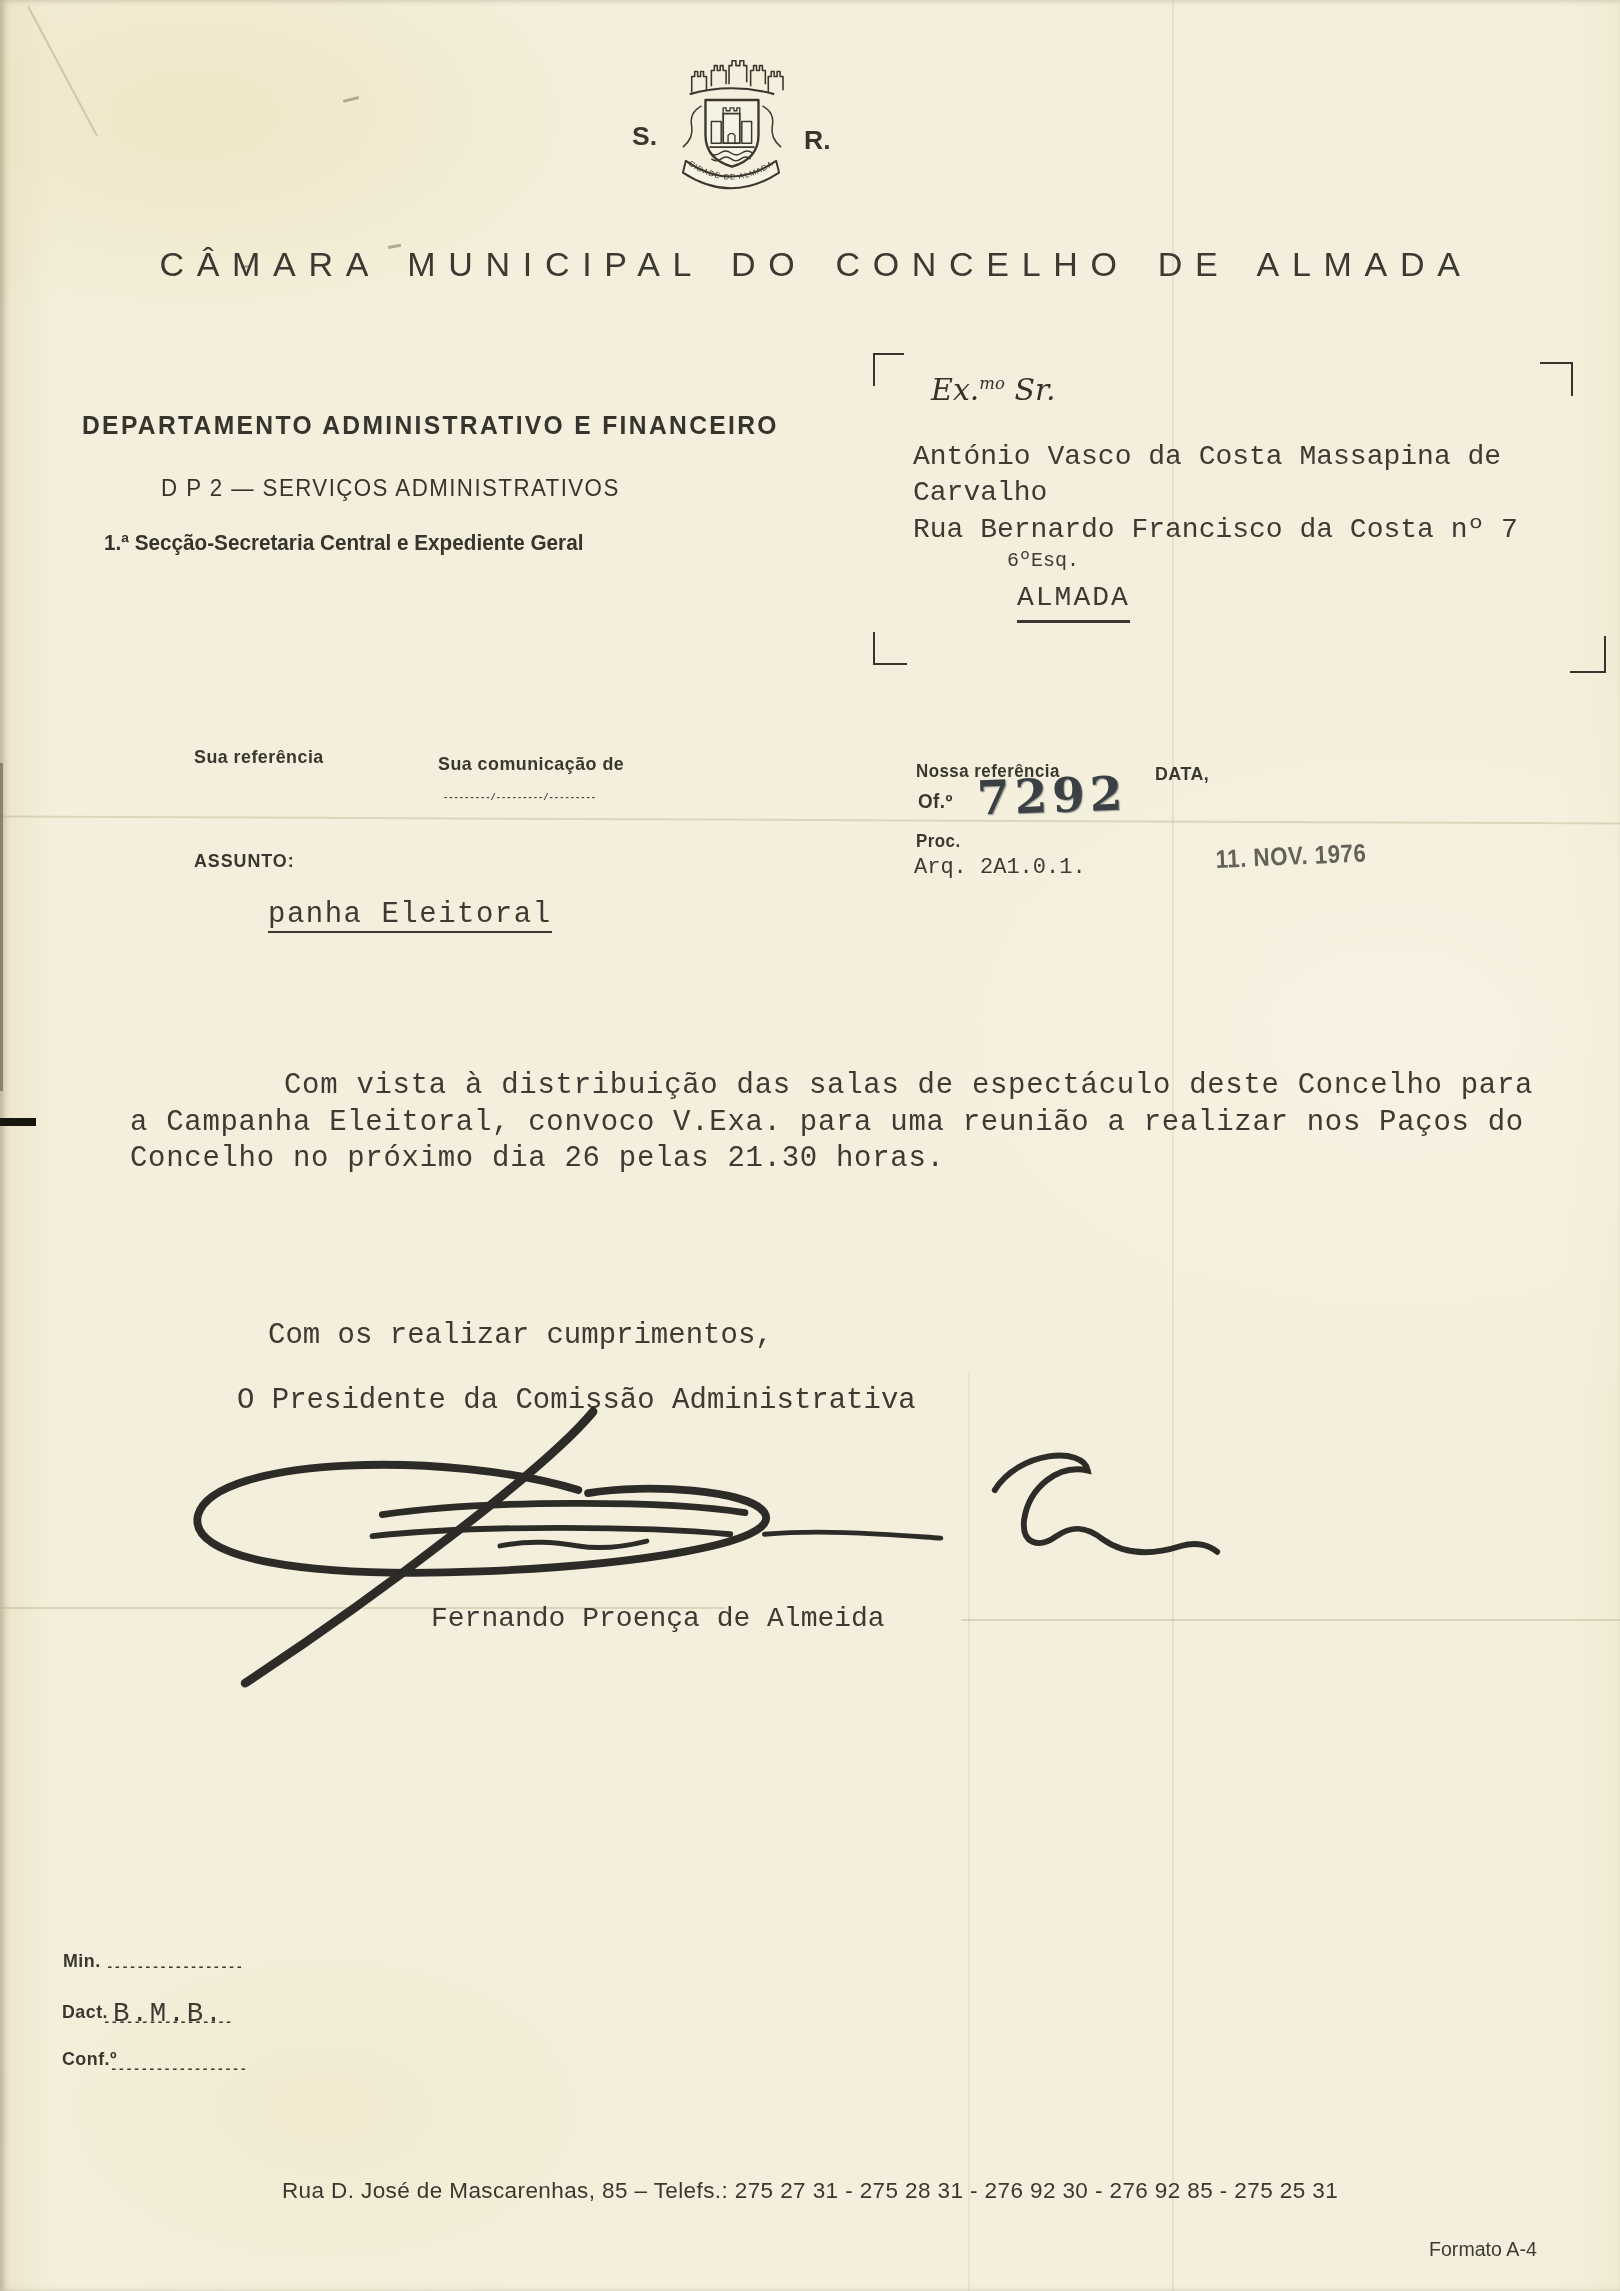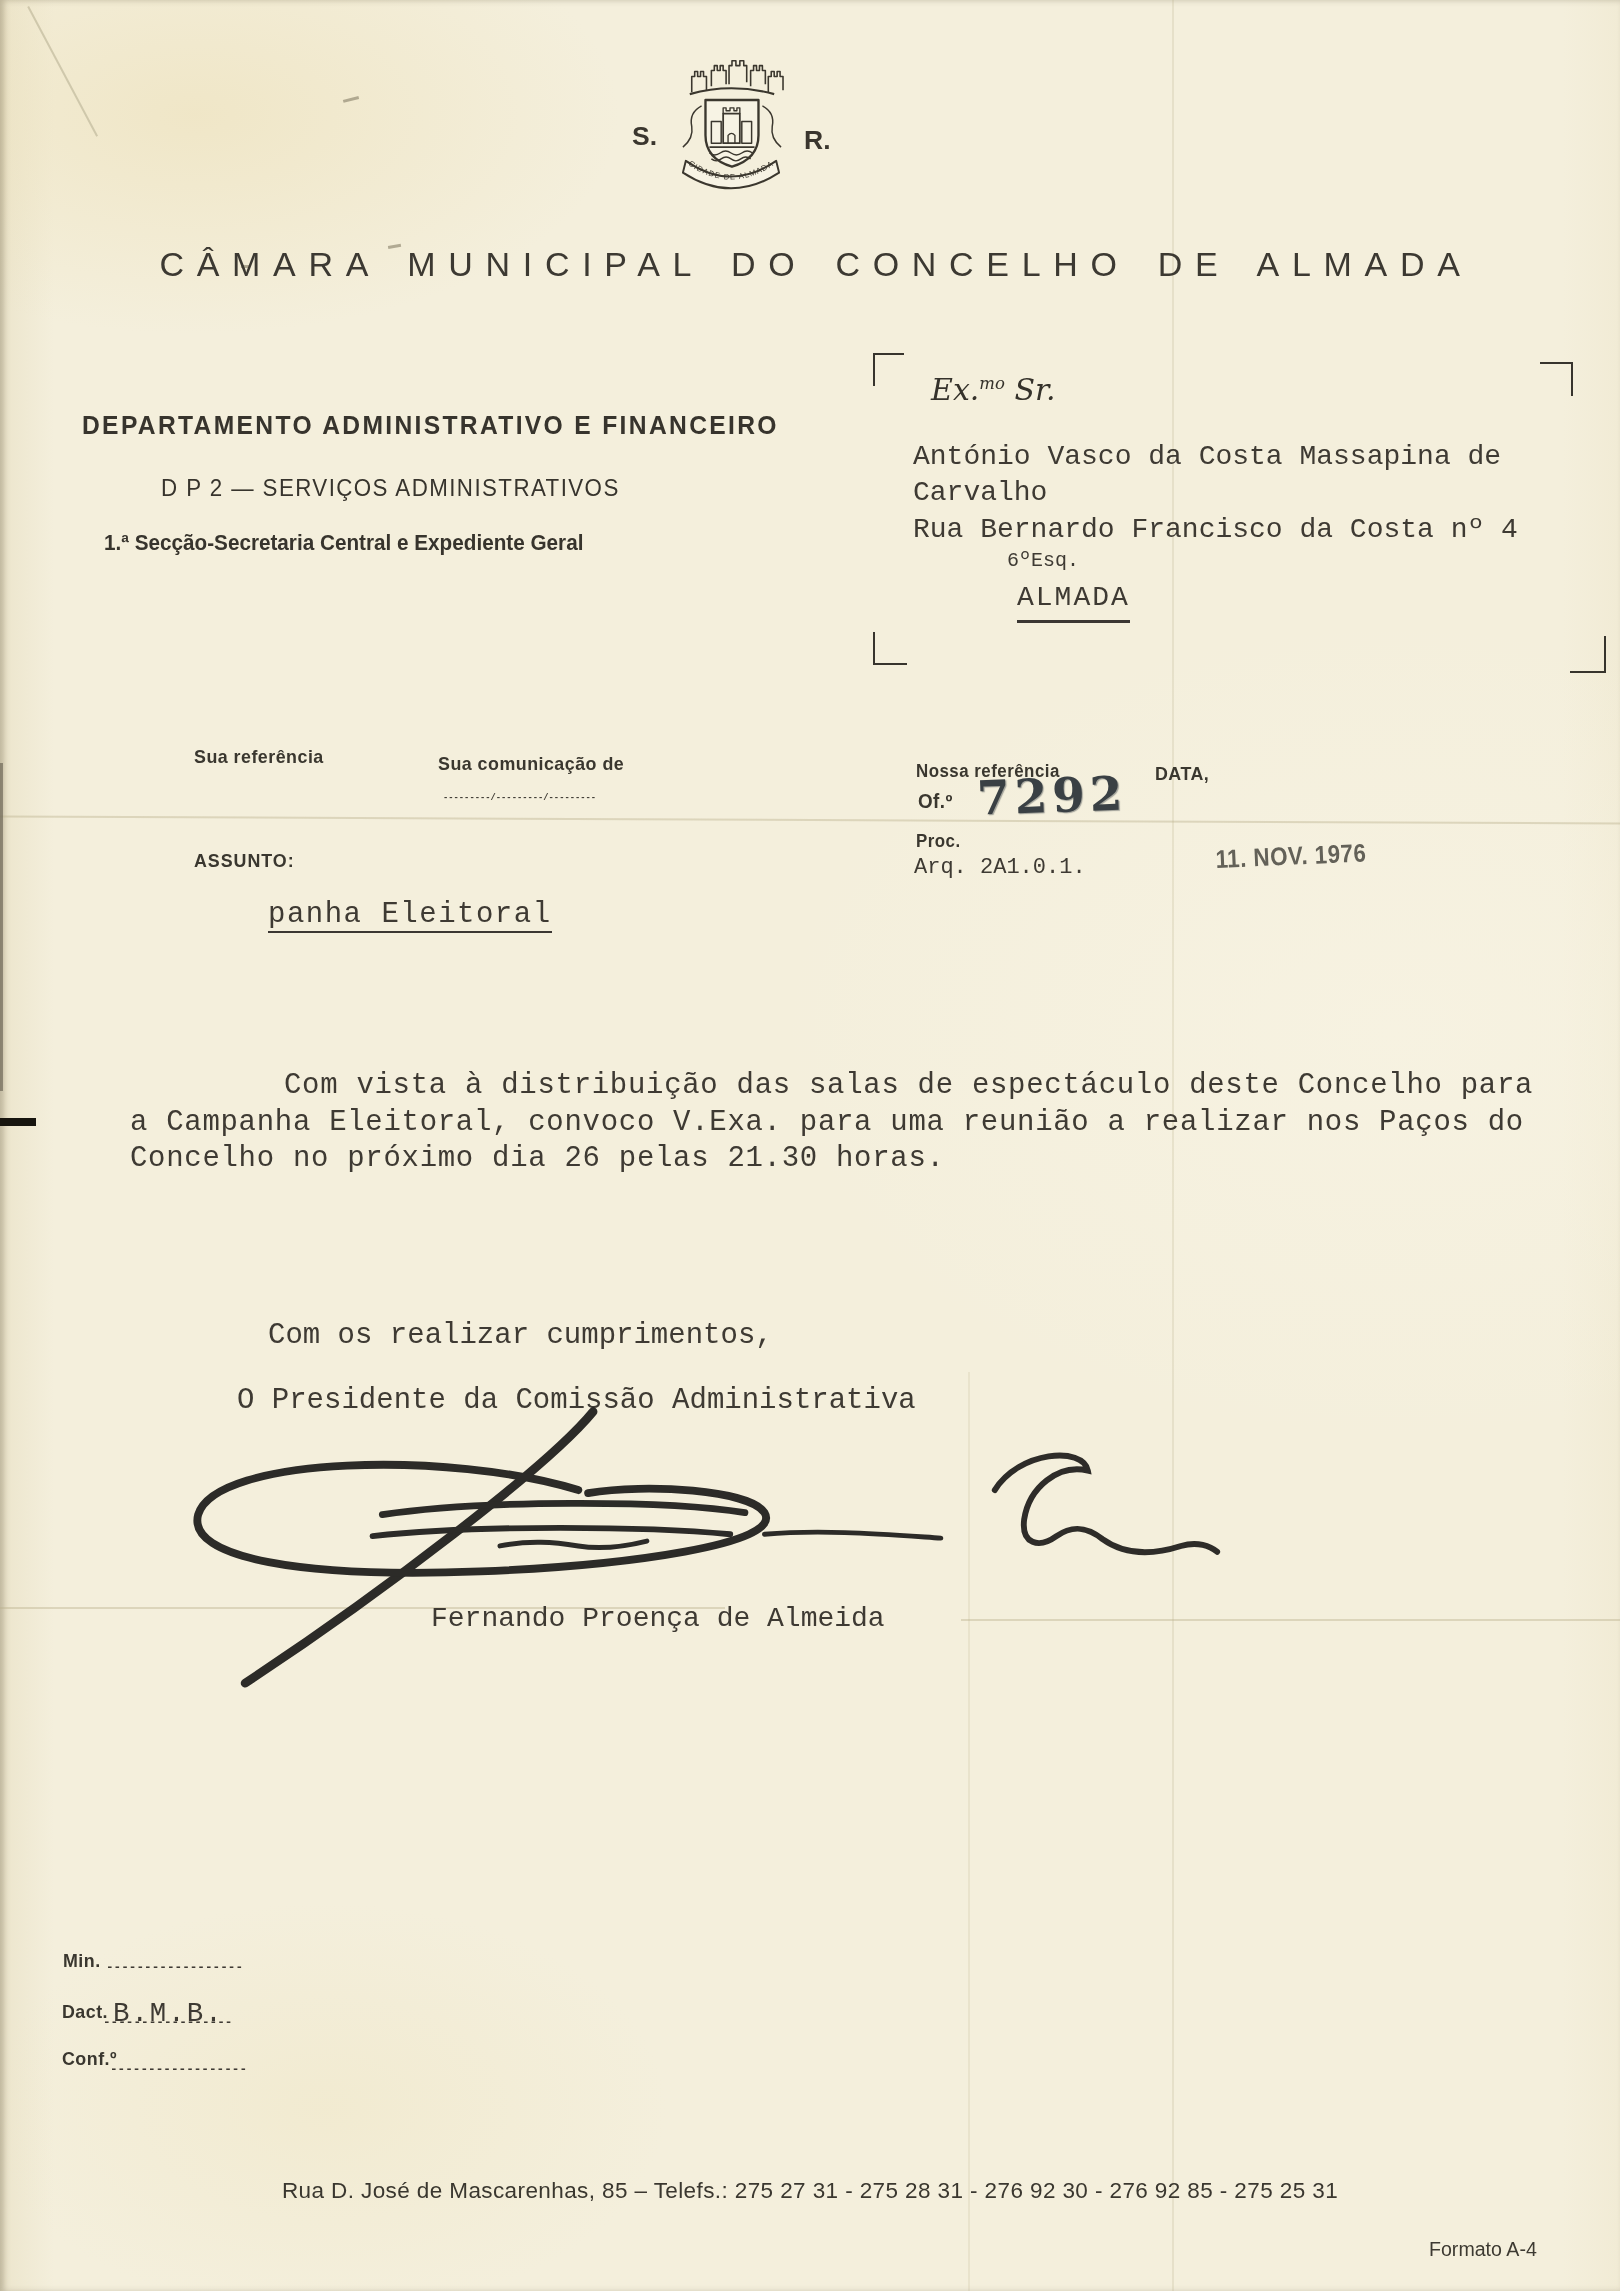--- a/index.html
+++ b/index.html
@@ -93,21 +93,21 @@
   <div class="abs bracket" style="left:873px;top:353px;width:31px;height:33px;border-left:2.9px solid;border-top:2.9px solid"></div>
   <div class="abs bracket" style="left:1540px;top:362px;width:33px;height:34px;border-right:2.9px solid;border-top:2.9px solid"></div>
   <div class="abs bracket" style="left:873px;top:632px;width:34px;height:33px;border-left:2.9px solid;border-bottom:2.9px solid"></div>
   <div class="abs bracket" style="left:1570px;top:636px;width:36px;height:37px;border-right:2.9px solid;border-bottom:2.9px solid"></div>
 
   <div class="abs t serifit" style="left:931px;top:375px;font-size:30px">
     <span>Ex.</span><sup>mo</sup><span> Sr.</span>
   </div>
   <div class="abs t type" style="left:913px;top:443px;font-size:28px">António Vasco da Costa Massapina de</div>
   <div class="abs t type" style="left:913px;top:479px;font-size:28px">Carvalho</div>
-  <div class="abs t type" style="left:913px;top:516px;font-size:28px">Rua Bernardo Francisco da Costa nº 4</div>
+  <div class="abs t type" style="left:913px;top:516px;font-size:28px">Rua Bernardo Francisco da Costa nº 7</div>
   <div class="abs t type" style="left:1007px;top:551px;font-size:20px">6ºEsq.</div>
   <div class="abs t type ul4" style="left:1017px;top:584px;font-size:28px;letter-spacing:2px">ALMADA</div>
 
   <div class="abs t print lbl" style="left:194px;top:748px;font-size:18.6px">Sua referência</div>
   <div class="abs t print lbl" style="left:438px;top:755px;font-size:18.6px">Sua comunicação de</div>
   <div class="abs t dash" style="left:443px;top:794px;font-size:8.8px;letter-spacing:0">---------/---------/---------</div>
 
   <div class="abs t print lbl" style="left:916px;top:763px;font-size:17.6px">Nossa referência</div>
   <div class="abs t print lbl" style="left:918px;top:792px;font-size:19.6px">Of.º</div>
   <div class="abs t stamp-num" style="left:977px;top:772px">7292</div>

